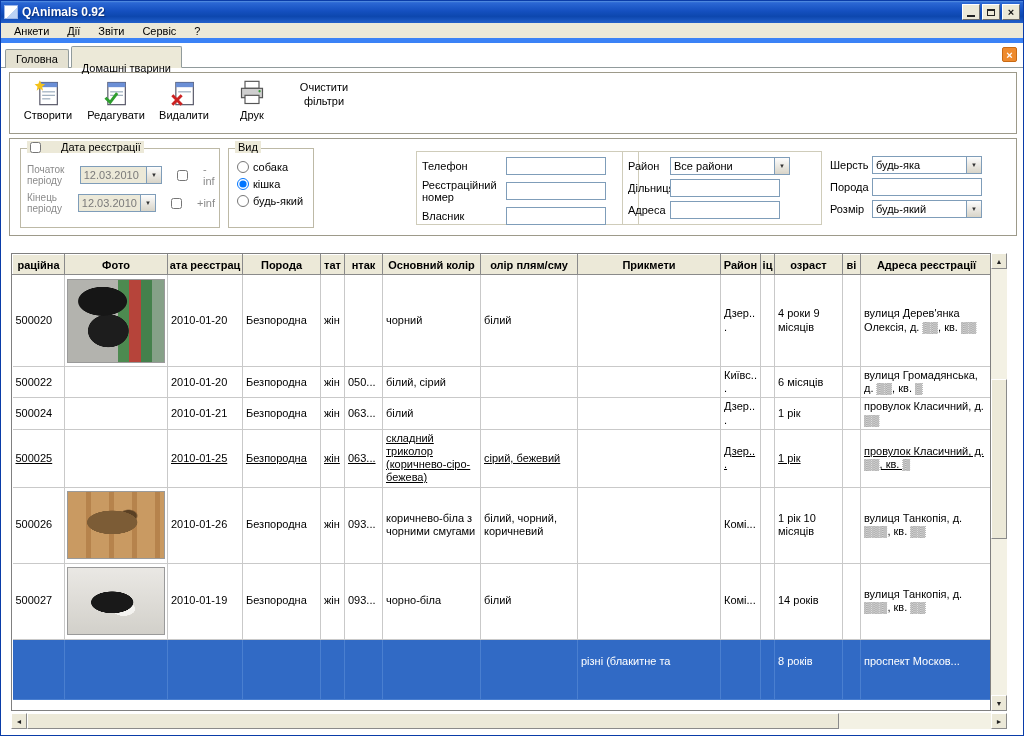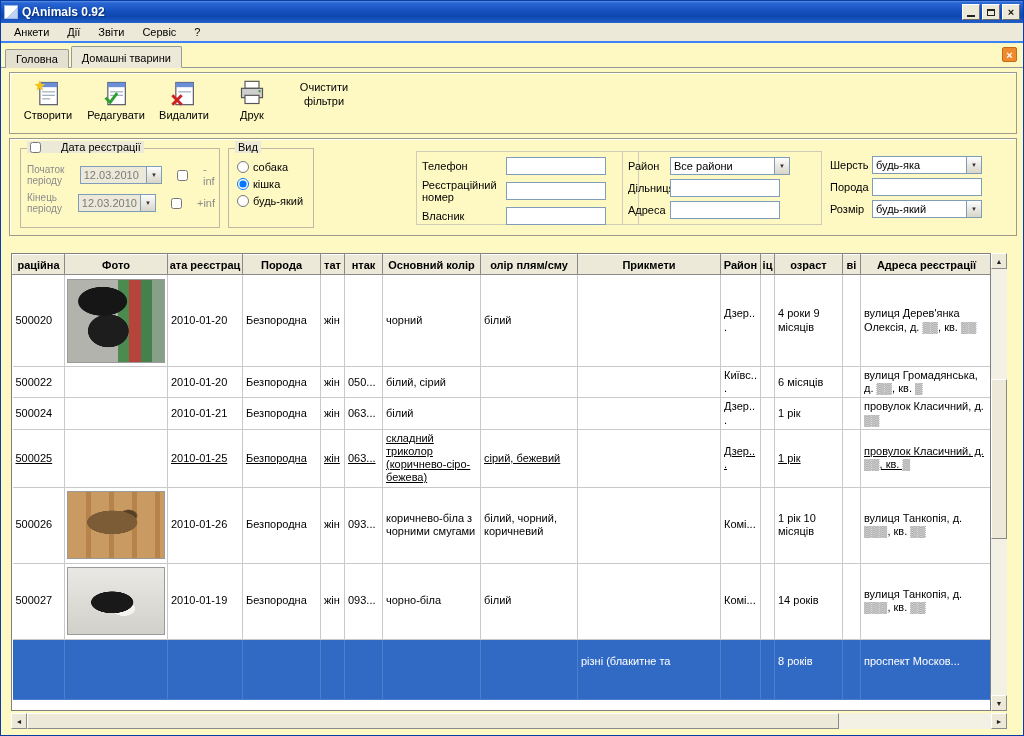--- a/index.html
+++ b/index.html
@@ -1,45 +1,45 @@
 <!DOCTYPE html>
 <html><head>
 <meta charset="utf-8">
 <style>
   * { box-sizing: border-box; margin: 0; padding: 0; }
   html,body { background:#d6d3ce; }
   body { font-family:"Liberation Sans", sans-serif; font-size:11px; color:#000; }
-  .window { position:relative; width:1024px; height:736px; background:#fef9c3;
+  .window { position:relative; width:1024px; height:736px; background:#ffffff;
             border:1px solid #0a3ca8; overflow:hidden; }
 
   
   .titlebar { position:absolute; left:0; top:0; width:100%; height:22px;
     background:linear-gradient(180deg,#5993e2 0%,#2b67d4 8%,#1550c0 45%,#0d47ae 70%,#2360cb 100%);
     display:flex; align-items:center; padding:0 3px; color:#fff; }
   .app-icon { width:14px; height:14px; margin-right:4px; background:#fff; border:1px solid #9cb6e8;
     background:linear-gradient(135deg,#ffffff 55%,#bcd3f5 55%); }
   .title-text { font-weight:bold; font-size:12px; text-shadow:1px 1px 1px #0a2f78; }
   .winbtns { margin-left:auto; display:flex; gap:2px; }
   .wbtn { width:18px; height:16px; background:#ece9d8; border:1px solid; border-color:#fff #6d6d6d #6d6d6d #fff;
     display:flex; align-items:center; justify-content:center; font-size:11px; font-weight:bold; color:#111;
     cursor:default; padding:0; line-height:1; }
   .g-min { display:block; width:8px; height:2px; background:#222; margin-top:8px; }
   .g-max { display:block; width:8px; height:7px; border:1px solid #222; border-top:2px solid #222; }
 
   
   .menubar { position:absolute; left:0; top:22px; width:100%; height:20px; background:#ece9d8;
-    display:flex; align-items:center; padding-left:4px; border-bottom:2px solid #3b82f6; }
+    display:flex; align-items:center; padding-left:4px; border-bottom:5px solid #3b82f6; }
   .menu-item { padding:2px 9px; }
 
   
   .tabbar { position:absolute; left:0; top:42px; width:100%; height:25px; display:flex; align-items:flex-end;
     padding-left:4px; border-bottom:1px solid #919b9c; }
   .tab { border:1px solid #919b9c; border-bottom:none; border-radius:2px 2px 0 0; background:#e4e1d1;
     padding:3px 10px 3px 10px; margin-right:2px; position:relative; top:1px; height:19px; }
-  .tab.active { background:#ece9d8; height:22px; padding-top:5px; z-index:2; border-bottom:1px solid #ece9d8; }
+  .tab.active { background:#ece9d8; height:22px; padding-top:15px; z-index:2; border-bottom:1px solid #ece9d8; }
   .tab-close { position:absolute; right:6px; top:4px; width:15px; height:15px; background:#ee8b2e;
     border:1px solid #c86a14; border-radius:2px; color:#fff; font-weight:bold; font-size:11px;
     line-height:12px; text-align:center; padding:0; }
 
   
   .toolbar { position:absolute; left:8px; top:71px; width:1008px; height:62px;
     border:1px solid #9d9a8a; box-shadow:inset 1px 1px 0 #fff; display:flex; align-items:flex-start; padding:3px 4px; }
   .tbtn { background:transparent; border:1px solid transparent; display:flex; flex-direction:column;
     align-items:center; width:68px; padding:2px 2px; gap:2px; font-family:inherit; font-size:11px; }
   .tbtn svg { width:28px; height:28px; }

